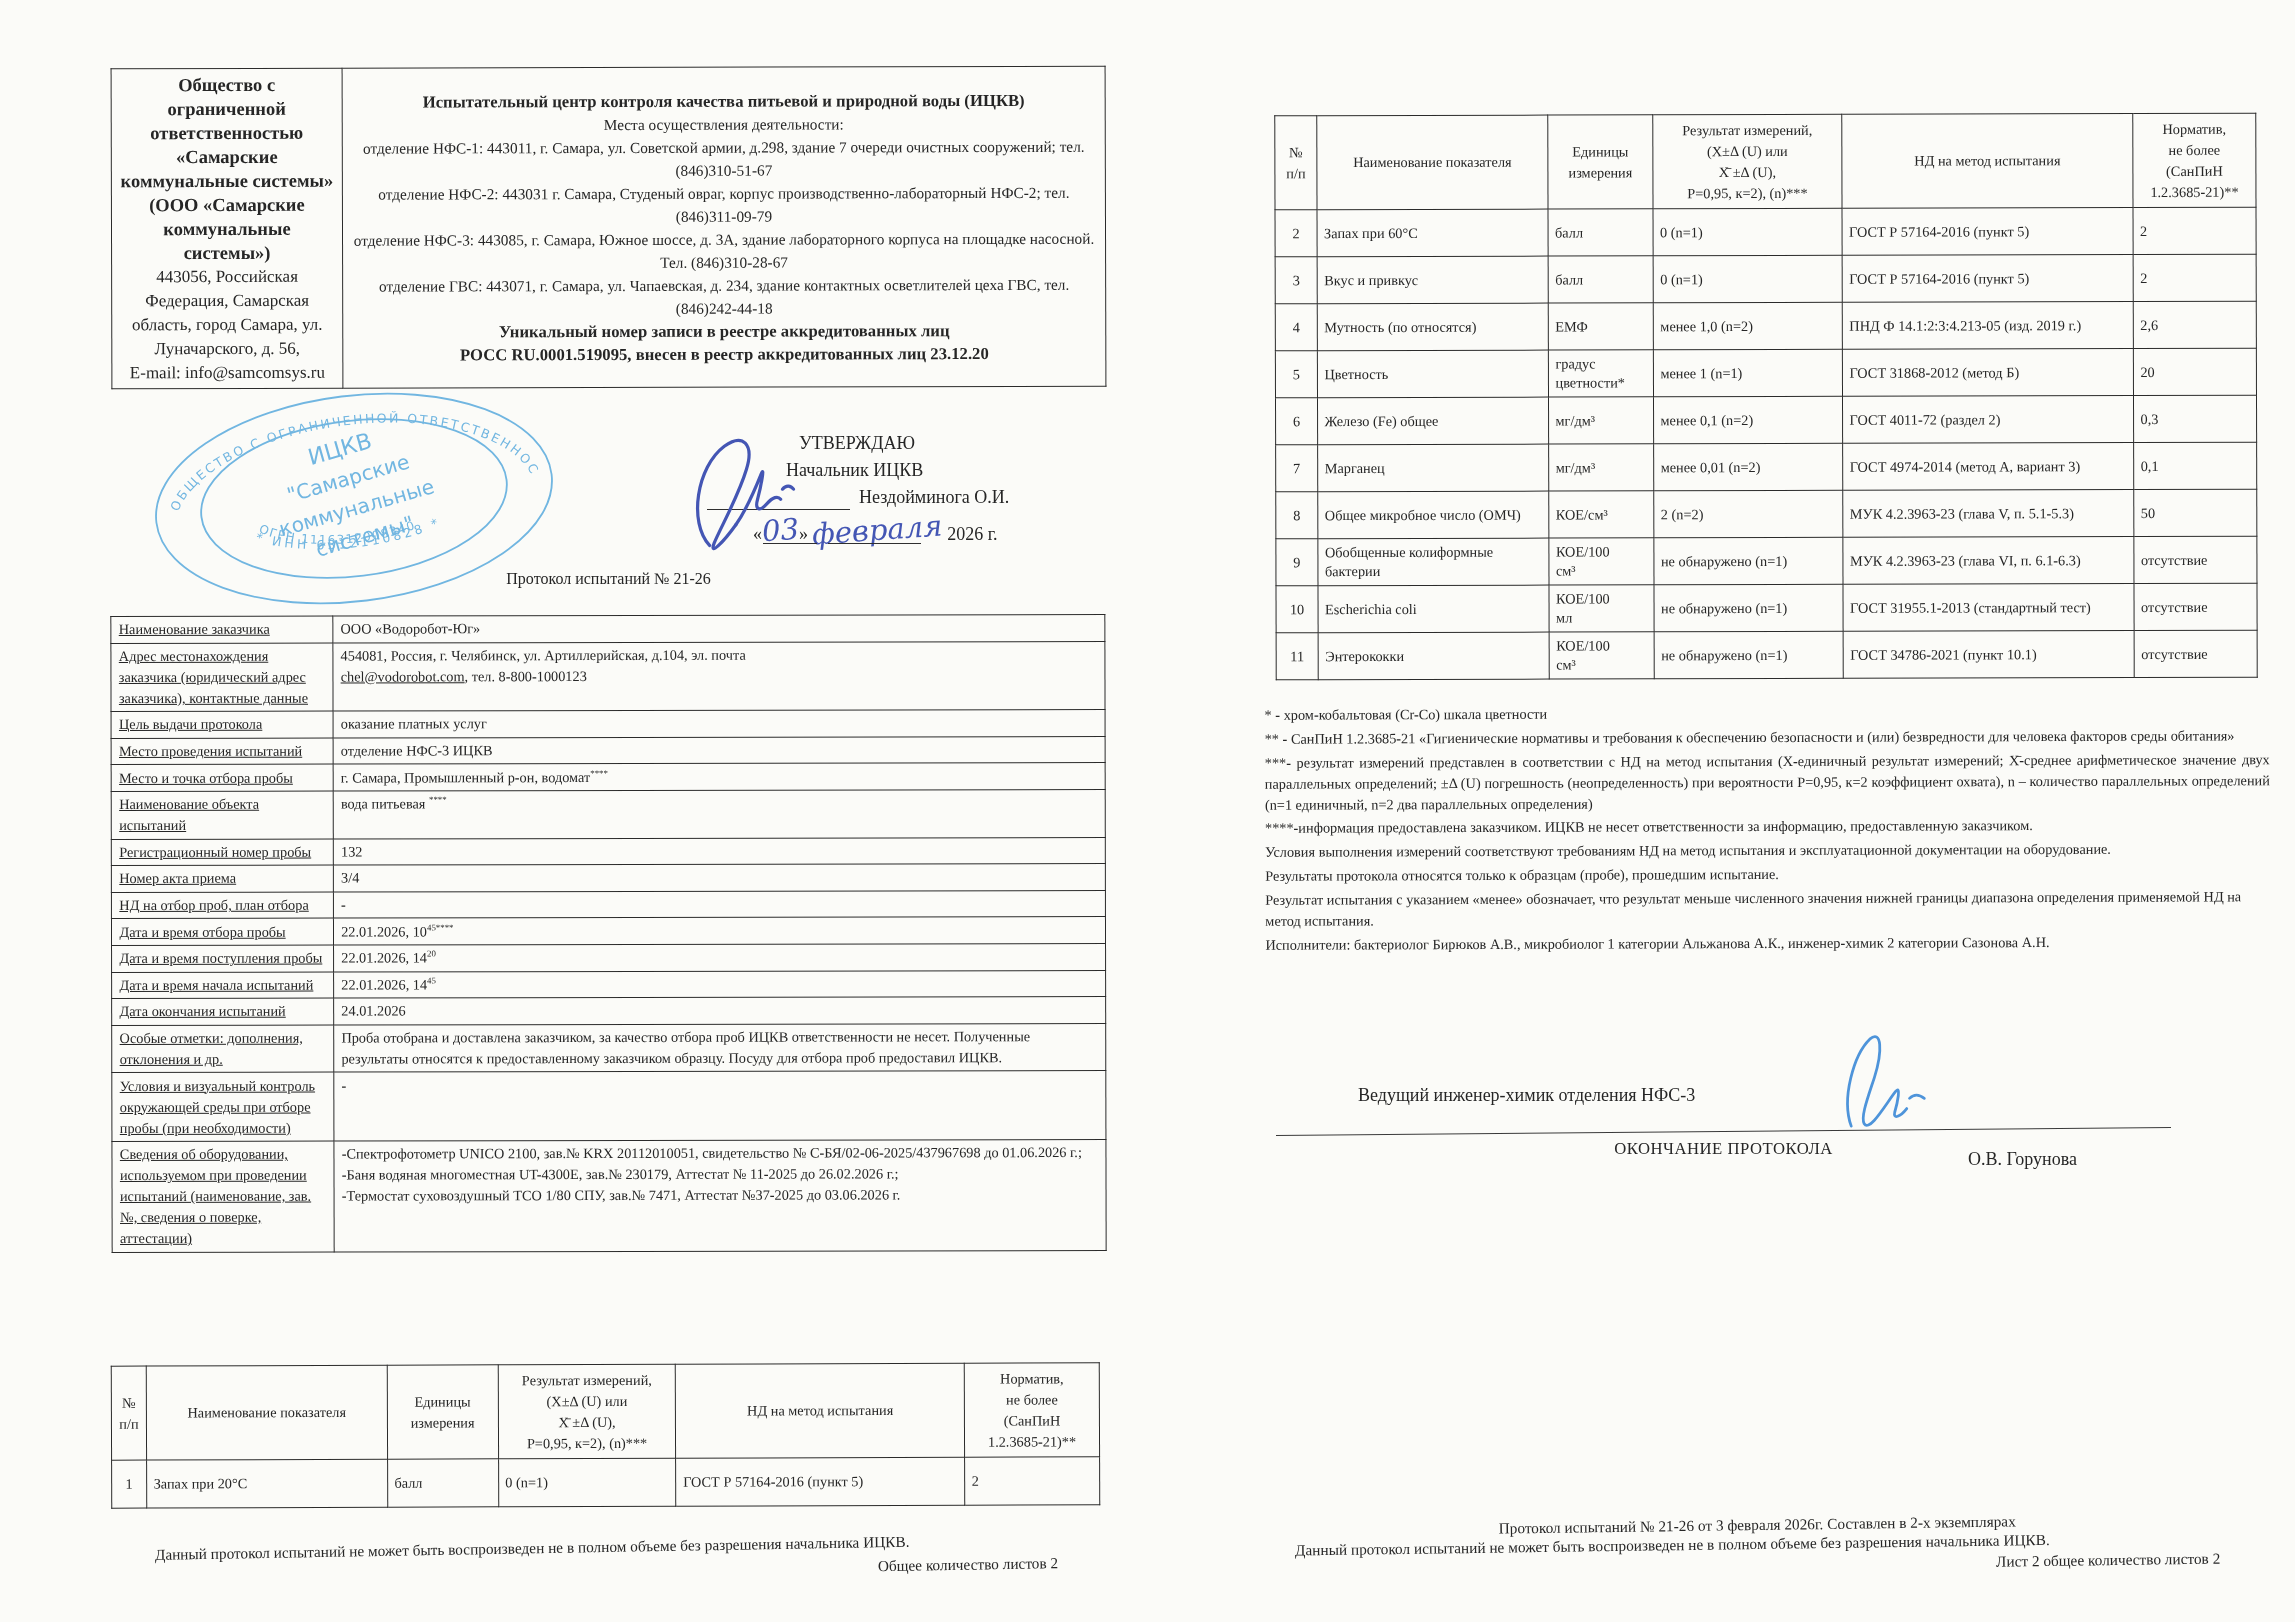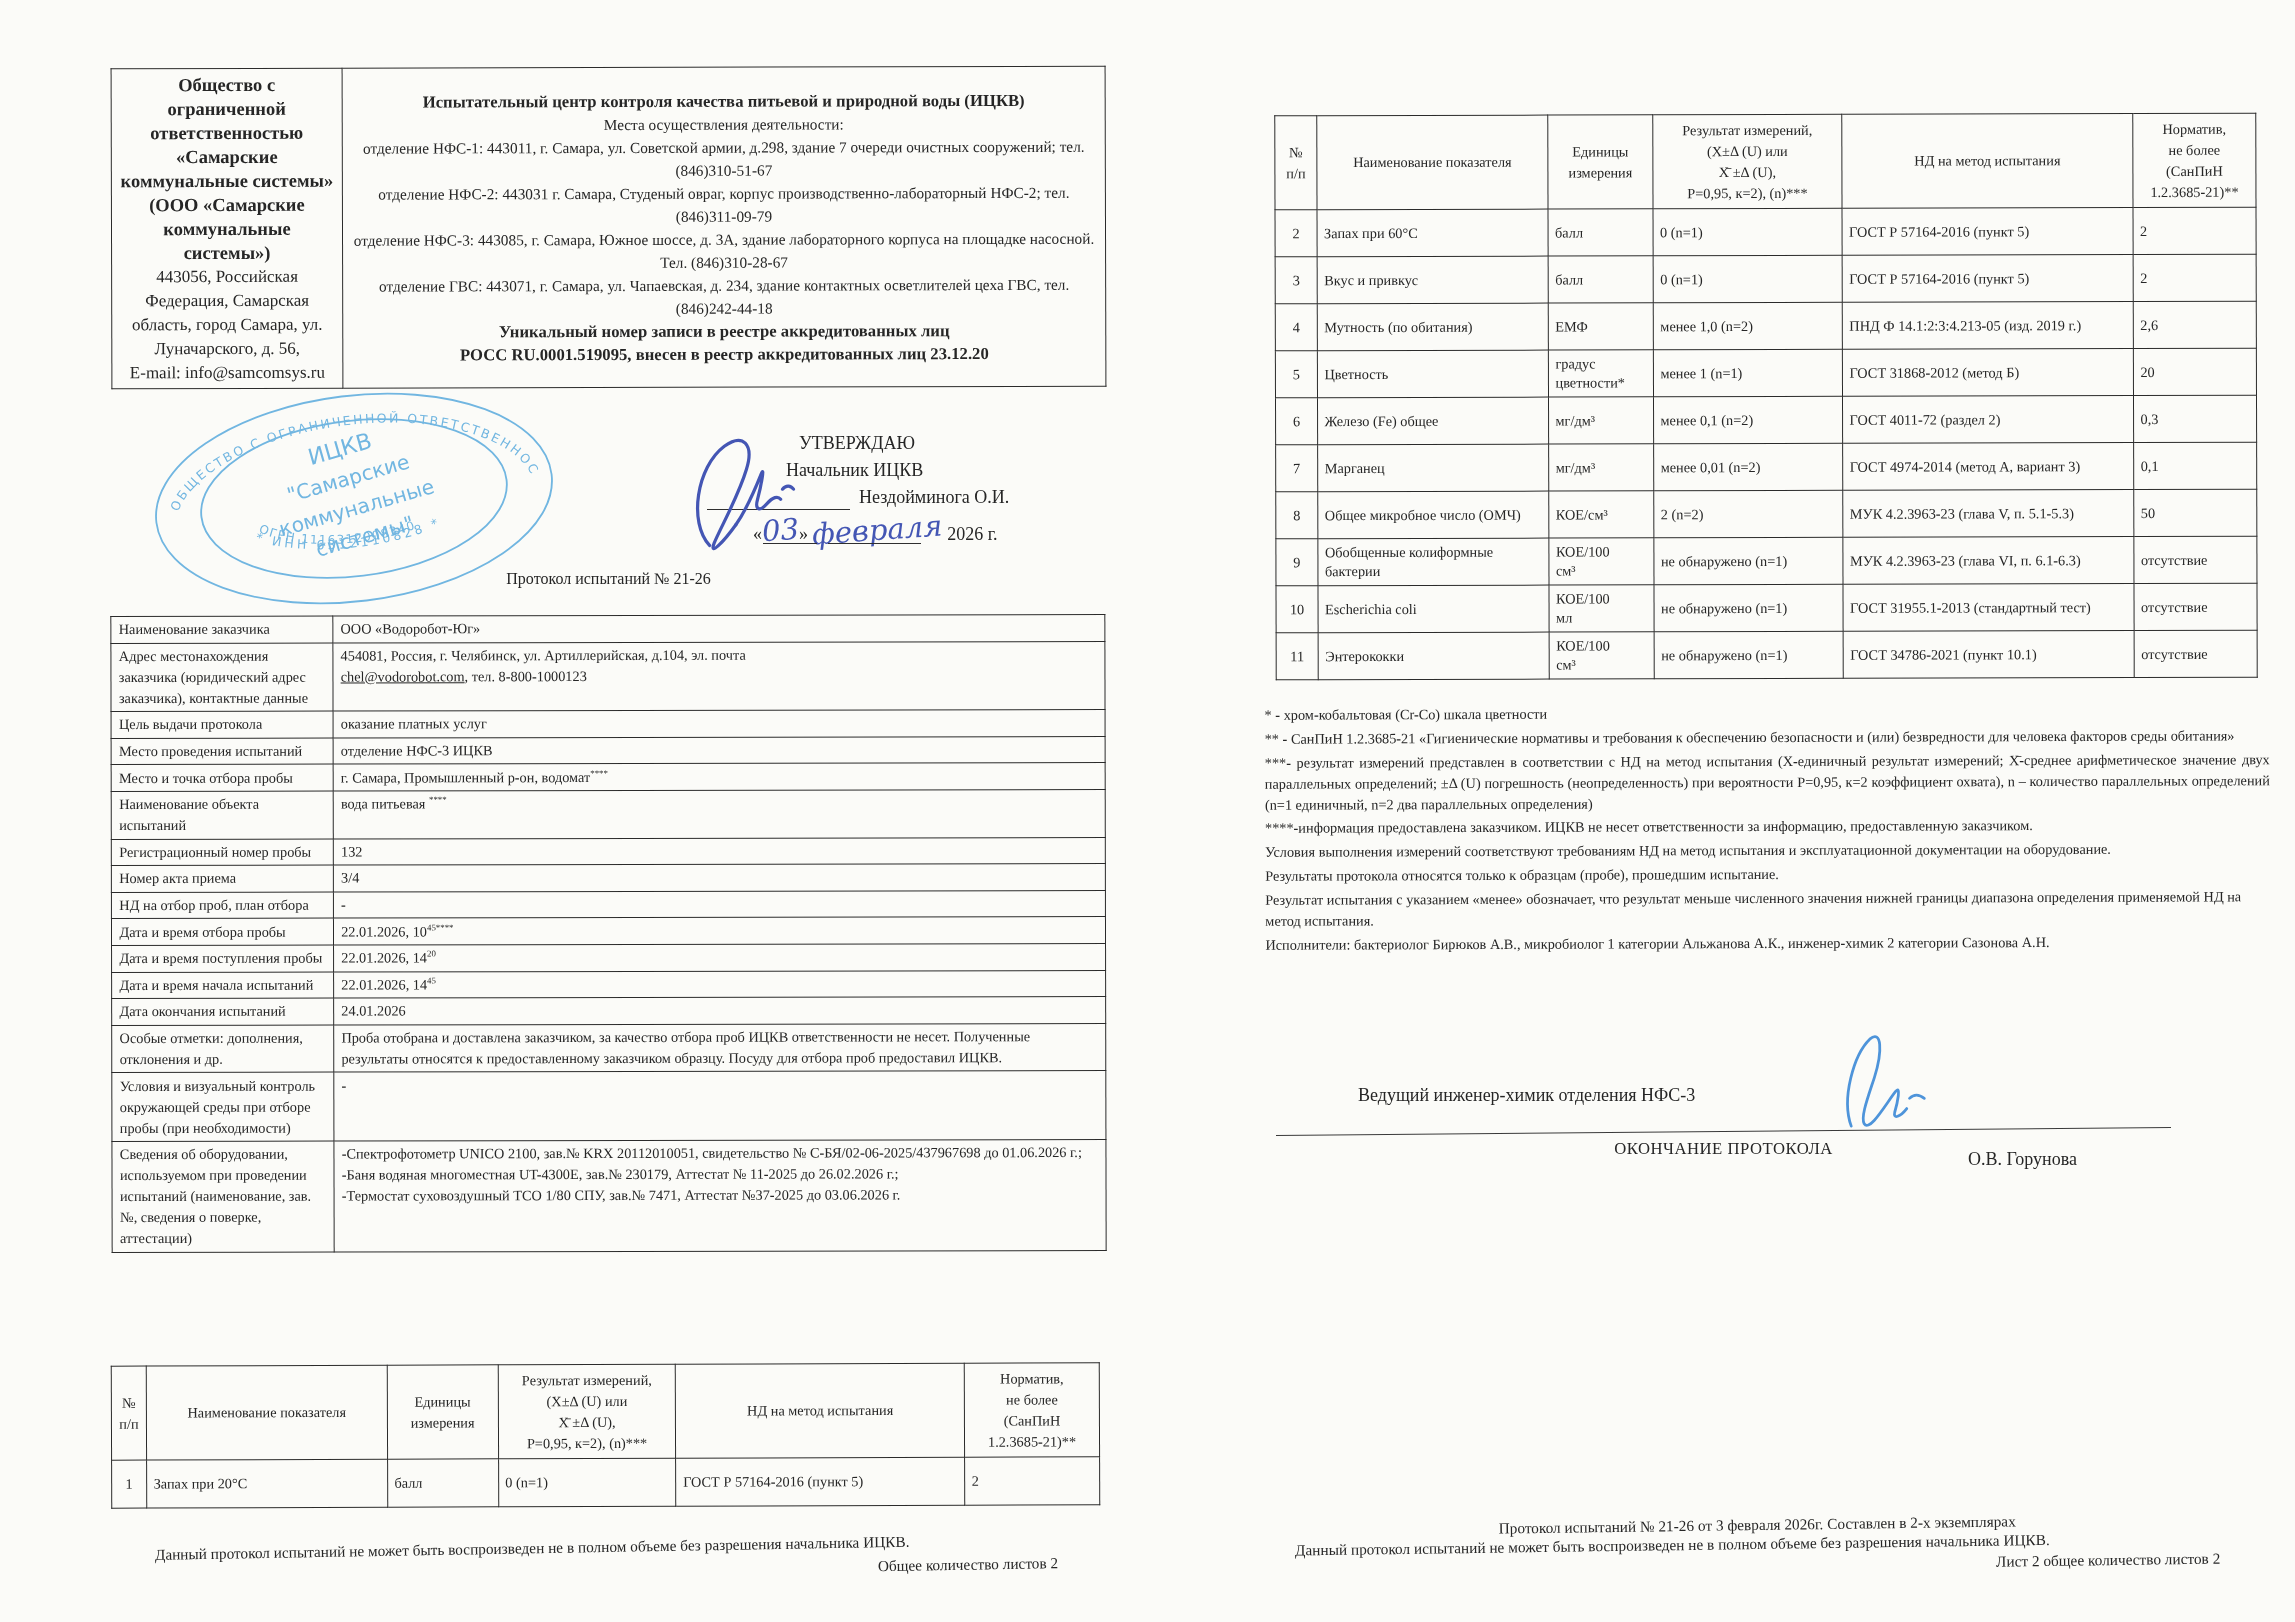--- a/index.html
+++ b/index.html
@@ -30,21 +30,21 @@
   
   .title{position:absolute;left:111px;top:570px;width:995px;text-align:center;}
   .title .t{font-weight:normal;font-size:16px;}
   .title .s{font-size:16.7px;margin-top:4.6px;}
 
   
   .dtable{position:absolute;left:111px;top:615px;width:995px;border-collapse:collapse;
     transform:rotate(-0.12deg);}
   .dtable td{border:1.4px solid #2b2b2b;font-size:14.3px;line-height:21px;
     padding:2.3px 7.4px;vertical-align:top;text-align:left;}
-  .dtable td.lab{width:206px;}
+  .dtable td.lab{width:206px;text-decoration:underline;}
   .dtable .em{text-decoration:underline;}
 
   
   .rtable{border-collapse:collapse;}
   .rtable td{border:1.4px solid #2b2b2b;font-size:14.3px;line-height:19px;padding:3.7px 6.5px;
     vertical-align:middle;text-align:left;white-space:pre-line;}
   .rtable thead td{text-align:center;line-height:21px;padding:4.6px 2.8px;}
   .rtable td.c0{text-align:center;padding:3.7px 1.9px;}
   .rt1{position:absolute;left:111px;top:1364px;width:989px;transform:rotate(-0.2deg);}
   .rt1 tbody tr{height:48px;}
@@ -314,21 +314,21 @@
           <tr>
             <td class="c0">3</td>
             <td class="c1">Вкус и привкус</td>
             <td class="c2">балл</td>
             <td class="c3">0 (n=1)</td>
             <td class="c4">ГОСТ Р 57164-2016 (пункт 5)</td>
             <td class="c5">2</td>
           </tr>
           <tr>
             <td class="c0">4</td>
-            <td class="c1">Мутность (по обитания)</td>
+            <td class="c1">Мутность (по относятся)</td>
             <td class="c2">ЕМФ</td>
             <td class="c3">менее 1,0 (n=2)</td>
             <td class="c4">ПНД Ф 14.1:2:3:4.213-05 (изд. 2019 г.)</td>
             <td class="c5">2,6</td>
           </tr>
           <tr>
             <td class="c0">5</td>
             <td class="c1">Цветность</td>
             <td class="c2">градус
 цветности*</td>

